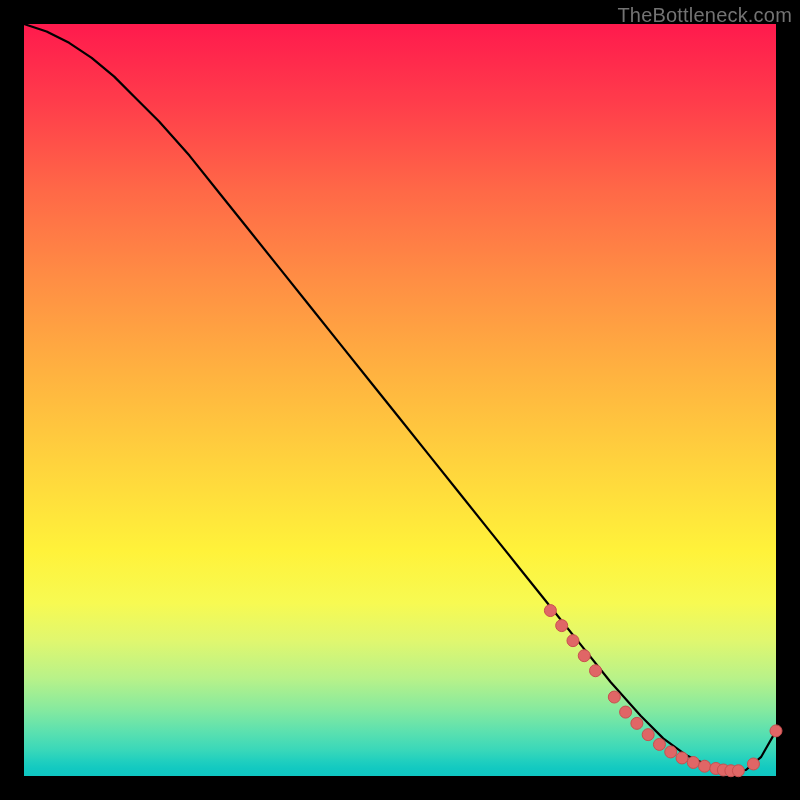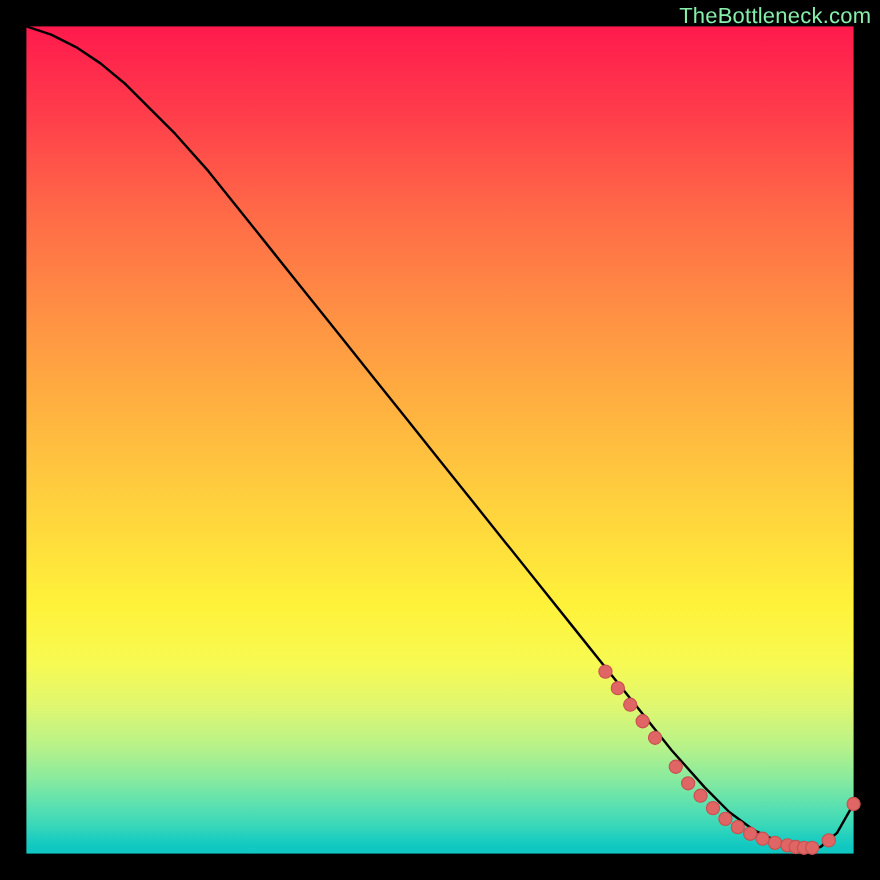--- a/index.html
+++ b/index.html
@@ -40,21 +40,21 @@
       #3ad8b9 96.5%,
       #20cfbf 98%,
       #12c9c1 99%,
       #0fc6c2 100%
     );
   }
   .attribution {
     position: absolute;
     top: 4px;
     right: 8px;
-    color: #86efac;
+    color: #737373;
     font-size: 20px;
     font-weight: 400;
     letter-spacing: 0.2px;
     user-select: none;
   }
   svg.overlay {
     position: absolute;
     left: 0;
     top: 0;
     width: 752px;

